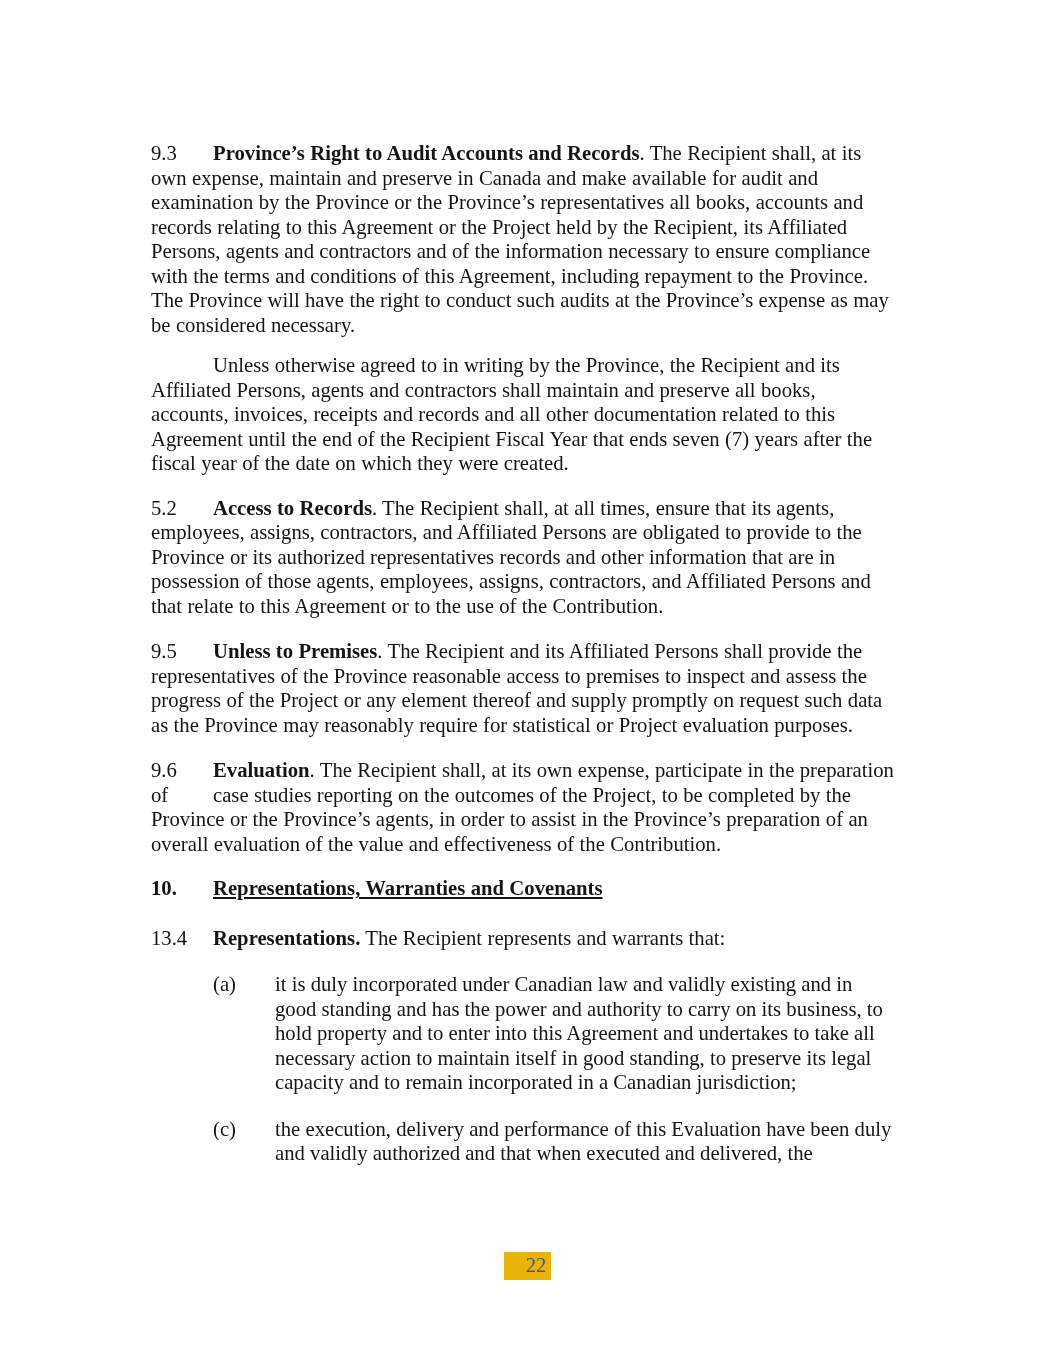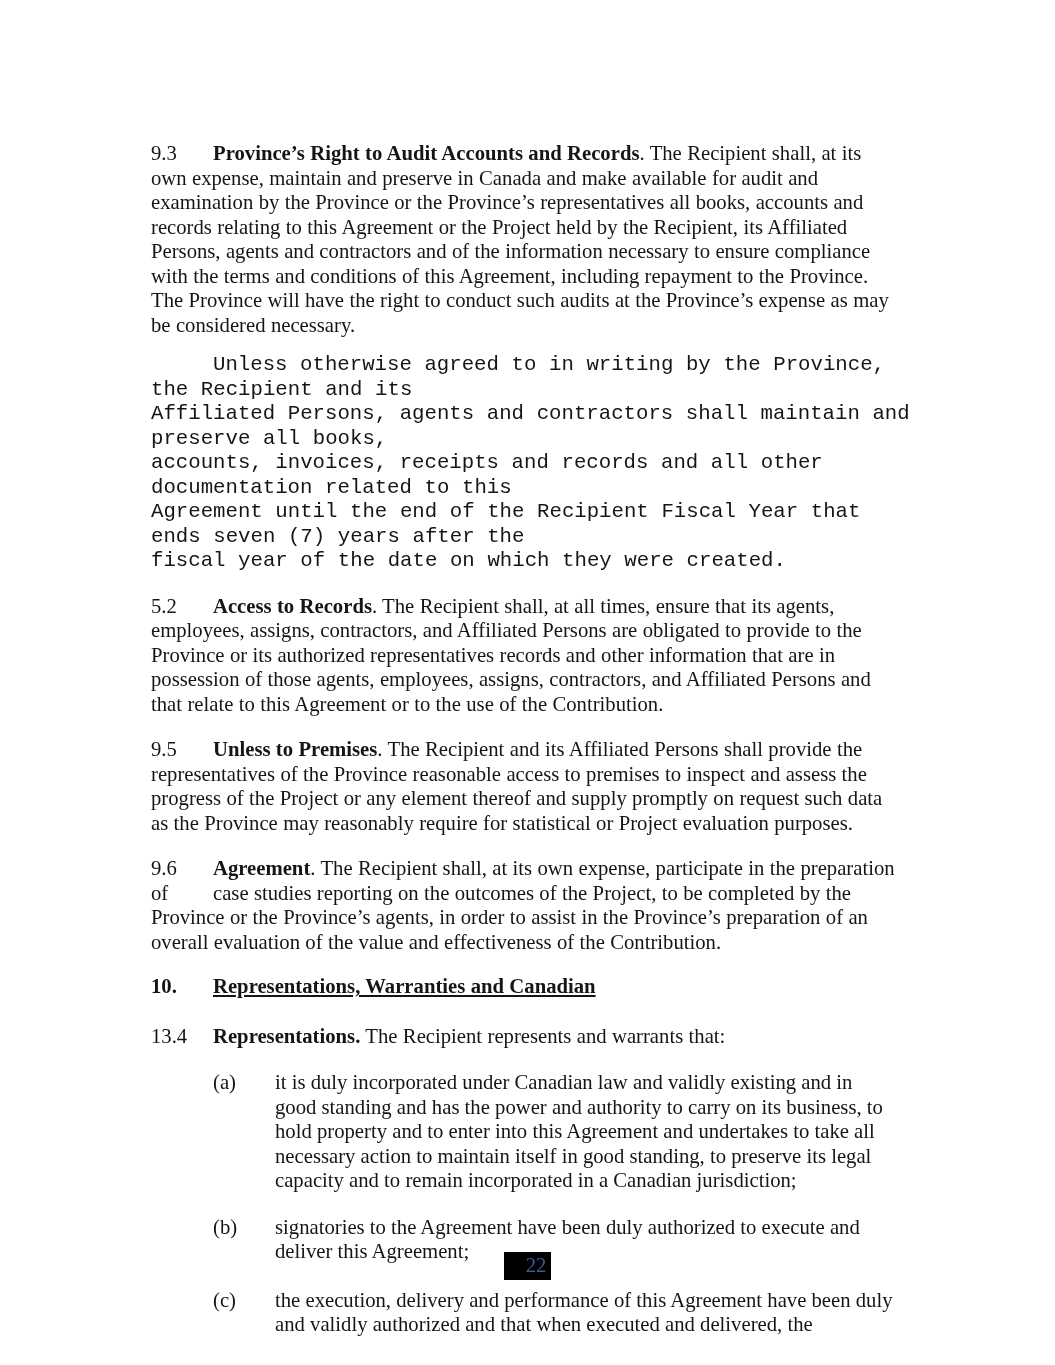--- a/index.html
+++ b/index.html
@@ -22,21 +22,21 @@
   }
   .para {
     margin: 0;
     white-space: pre-wrap;
     tab-size: 62px;
     word-spacing: 0.2px;
   }
   .num { display: inline-block; width: 62px; }
   .bold, b { font-weight: bold; }
   .underline { text-decoration: underline; }
-  .indent { text-indent: 62px; font-family: Liberation Mono, monospace; }
+  .indent { text-indent: 62px; }
   .item {
     margin: 0;
     padding-left: 124px;
     white-space: pre-wrap;
   }
   .item .label { display: inline-block; width: 62px; margin-left: -62px; }
   .mb16 { margin-bottom: 16px; }
   .mb20 { margin-bottom: 20px; }
   .mb21 { margin-bottom: 21px; }
   .mb22 { margin-bottom: 22px; }
@@ -80,36 +80,34 @@
 employees, assigns, contractors, and Affiliated Persons are obligated to provide to the
 Province or its authorized representatives records and other information that are in
 possession of those agents, employees, assigns, contractors, and Affiliated Persons and
 that relate to this Agreement or to the use of the Contribution.</span></p>
 
   <p class="para mb21"><span class="num">9.5</span><b>Unless to Premises</b><span>. The Recipient and its Affiliated Persons shall provide the
 representatives of the Province reasonable access to premises to inspect and assess the
 progress of the Project or any element thereof and supply promptly on request such data
 as the Province may reasonably require for statistical or Project evaluation purposes.</span></p>
 
-  <p class="para mb20"><span class="num">9.6</span><b>Agreement</b><span>. The Recipient shall, at its own expense, participate in the preparation
+  <p class="para mb20"><span class="num">9.6</span><b>Evaluation</b><span>. The Recipient shall, at its own expense, participate in the preparation
 of	case studies reporting on the outcomes of the Project, to be completed by the
 Province or the Province’s agents, in order to assist in the Province’s preparation of an
 overall evaluation of the value and effectiveness of the Contribution.</span></p>
 
-  <p class="para mb25"><span class="num bold">10.</span><b class="underline">Representations, Warranties and Canadian</b></p>
+  <p class="para mb25"><span class="num bold">10.</span><b class="underline">Representations, Warranties and Covenants</b></p>
 
   <p class="para mb22"><span class="num">13.4</span><b>Representations.</b><span> The Recipient represents and warrants that:</span></p>
 
   <div class="item mb22"><span class="label">(a)</span><span>it is duly incorporated under Canadian law and validly existing and in
 good standing and has the power and authority to carry on its business, to
 hold property and to enter into this Agreement and undertakes to take all
 necessary action to maintain itself in good standing, to preserve its legal
 capacity and to remain incorporated in a Canadian jurisdiction;</span></div>
 
-  <div class="item mb24"><span class="label">(b)</span><span>signatories to the Agreement have been duly authorized to execute and
-deliver this Agreement;</span></div>
 
-  <div class="item"><span class="label">(c)</span><span>the execution, delivery and performance of this Agreement have been duly
+  <div class="item"><span class="label">(c)</span><span>the execution, delivery and performance of this Evaluation have been duly
 and validly authorized and that when executed and delivered, the</span></div>
 
 </div>
 
-<div class="pagenum-wrap"><span class="pagenum" style="color: rgb(58, 90, 148); background: #000000; padding-left: 22px;">22</span></div>
+<div class="pagenum-wrap"><span class="pagenum" style="color: rgb(58, 90, 148); background: #eab308; padding-left: 22px;">22</span></div>
 
 </body></html>

